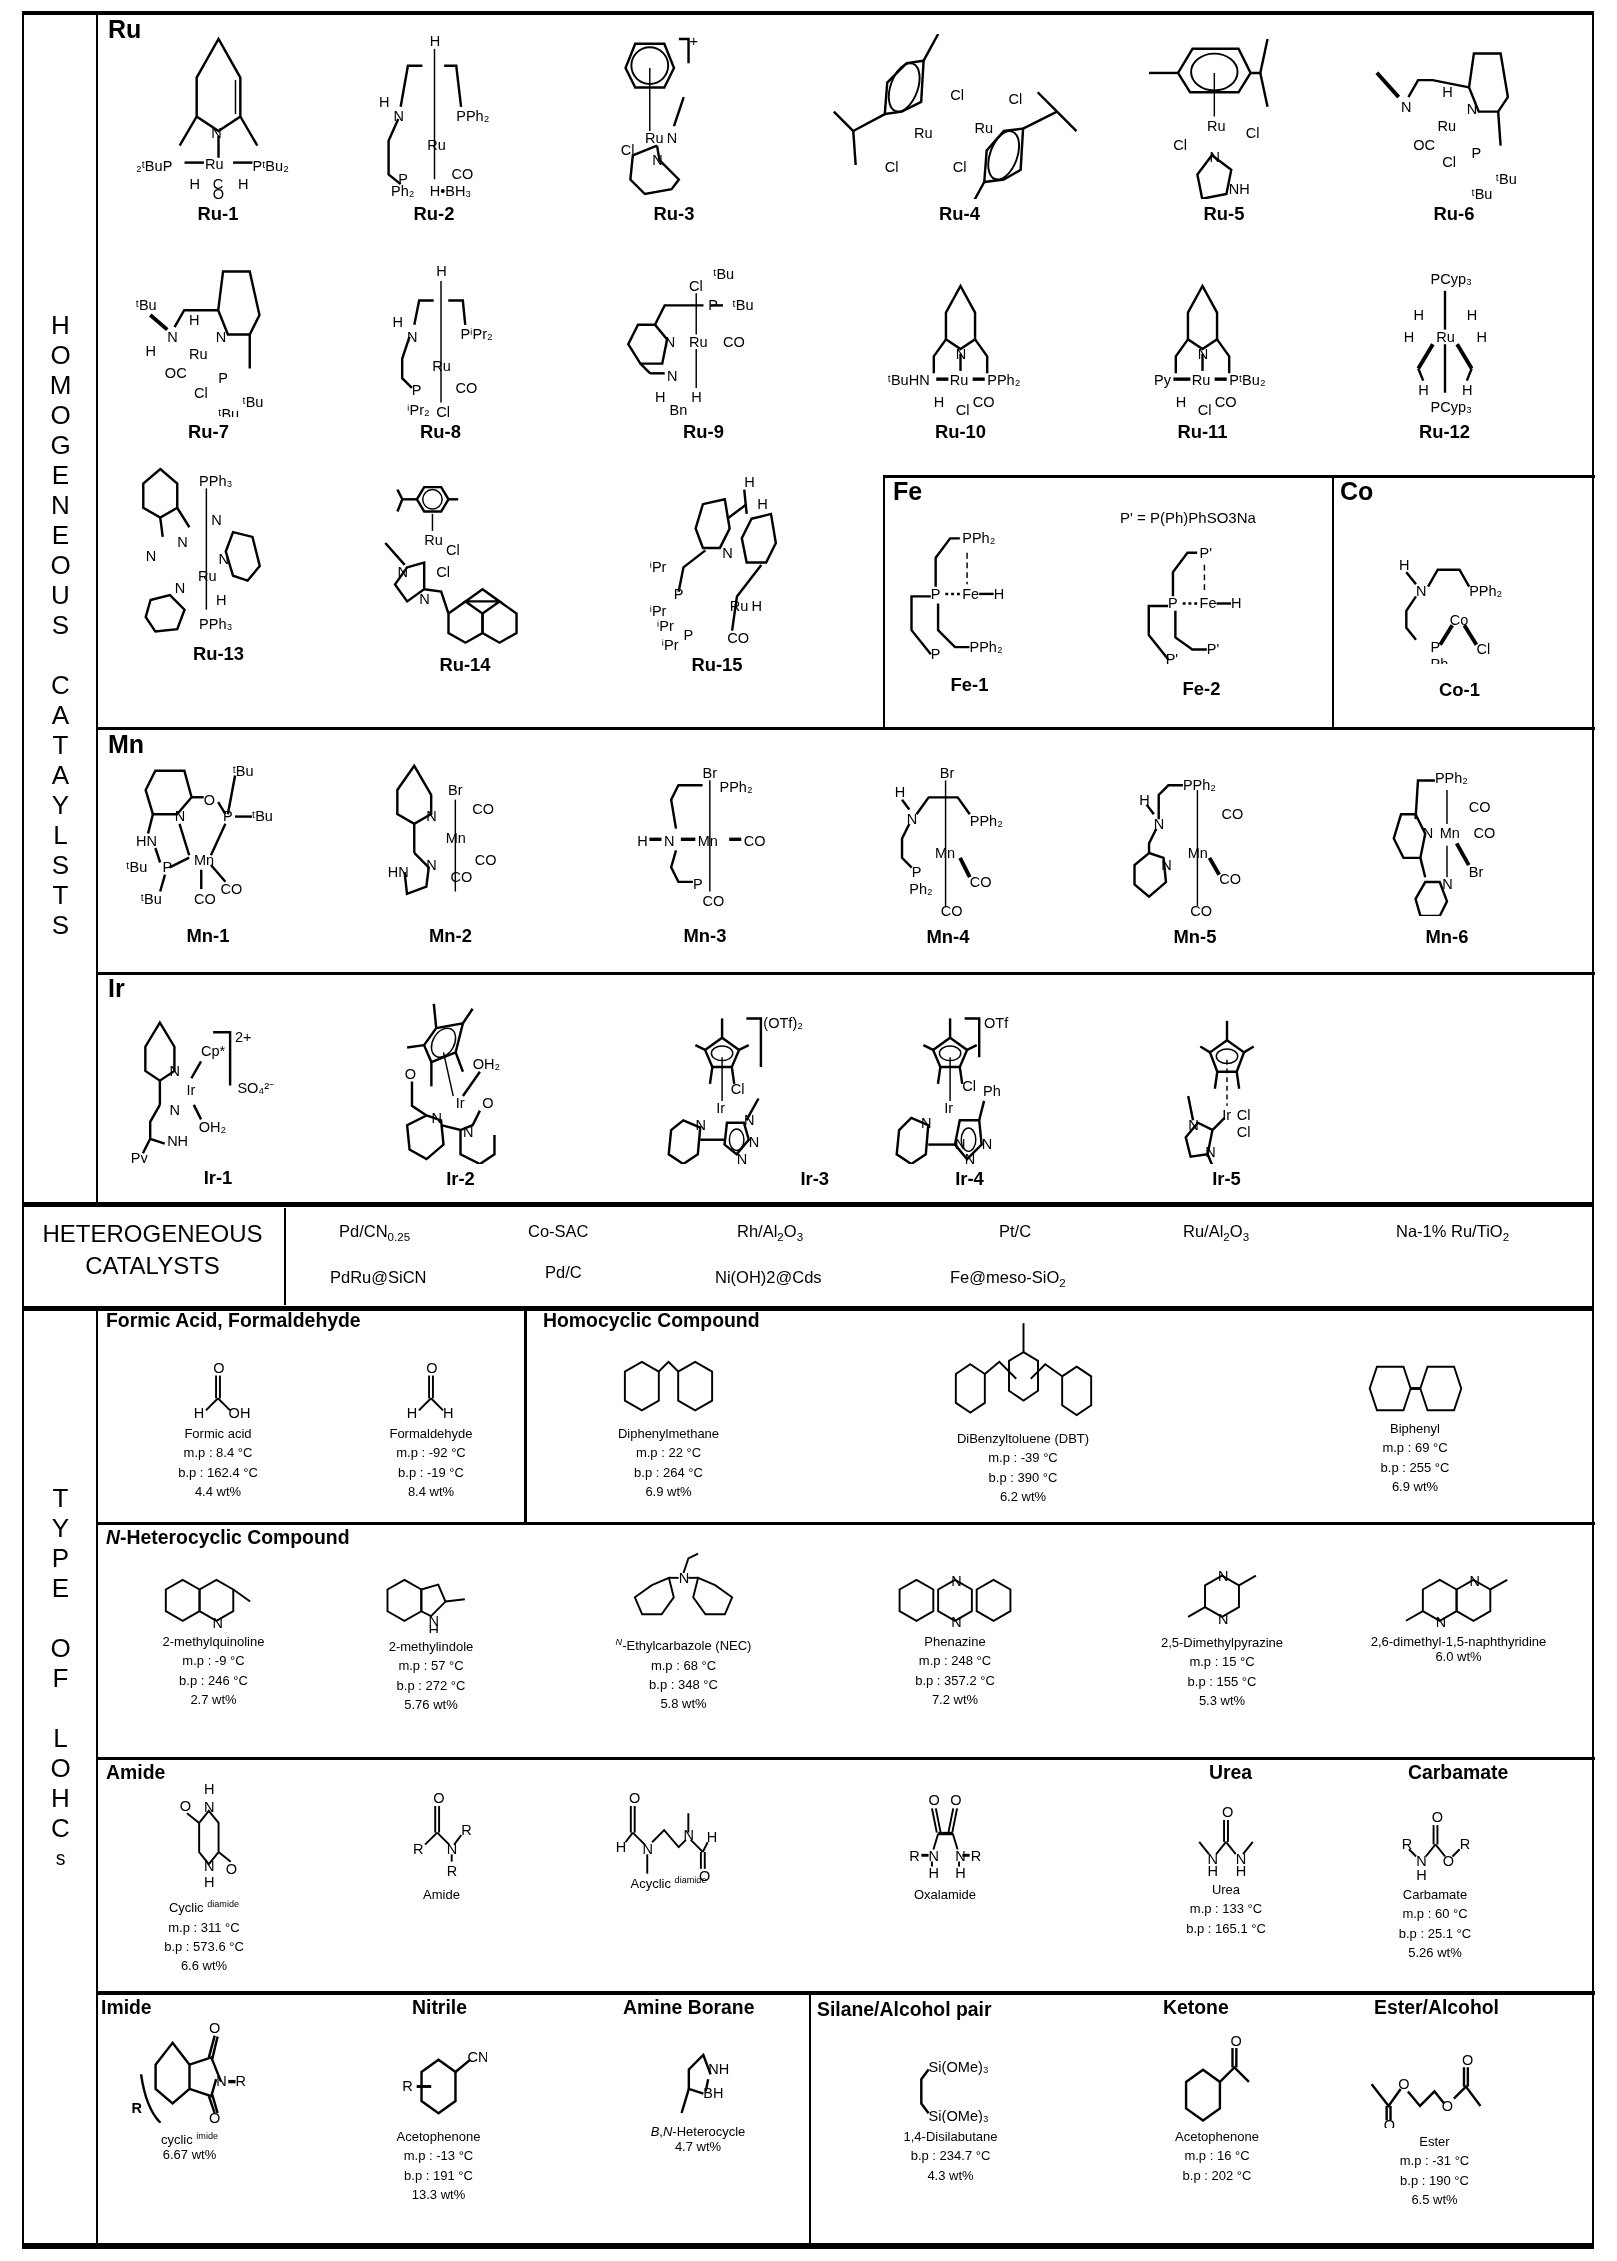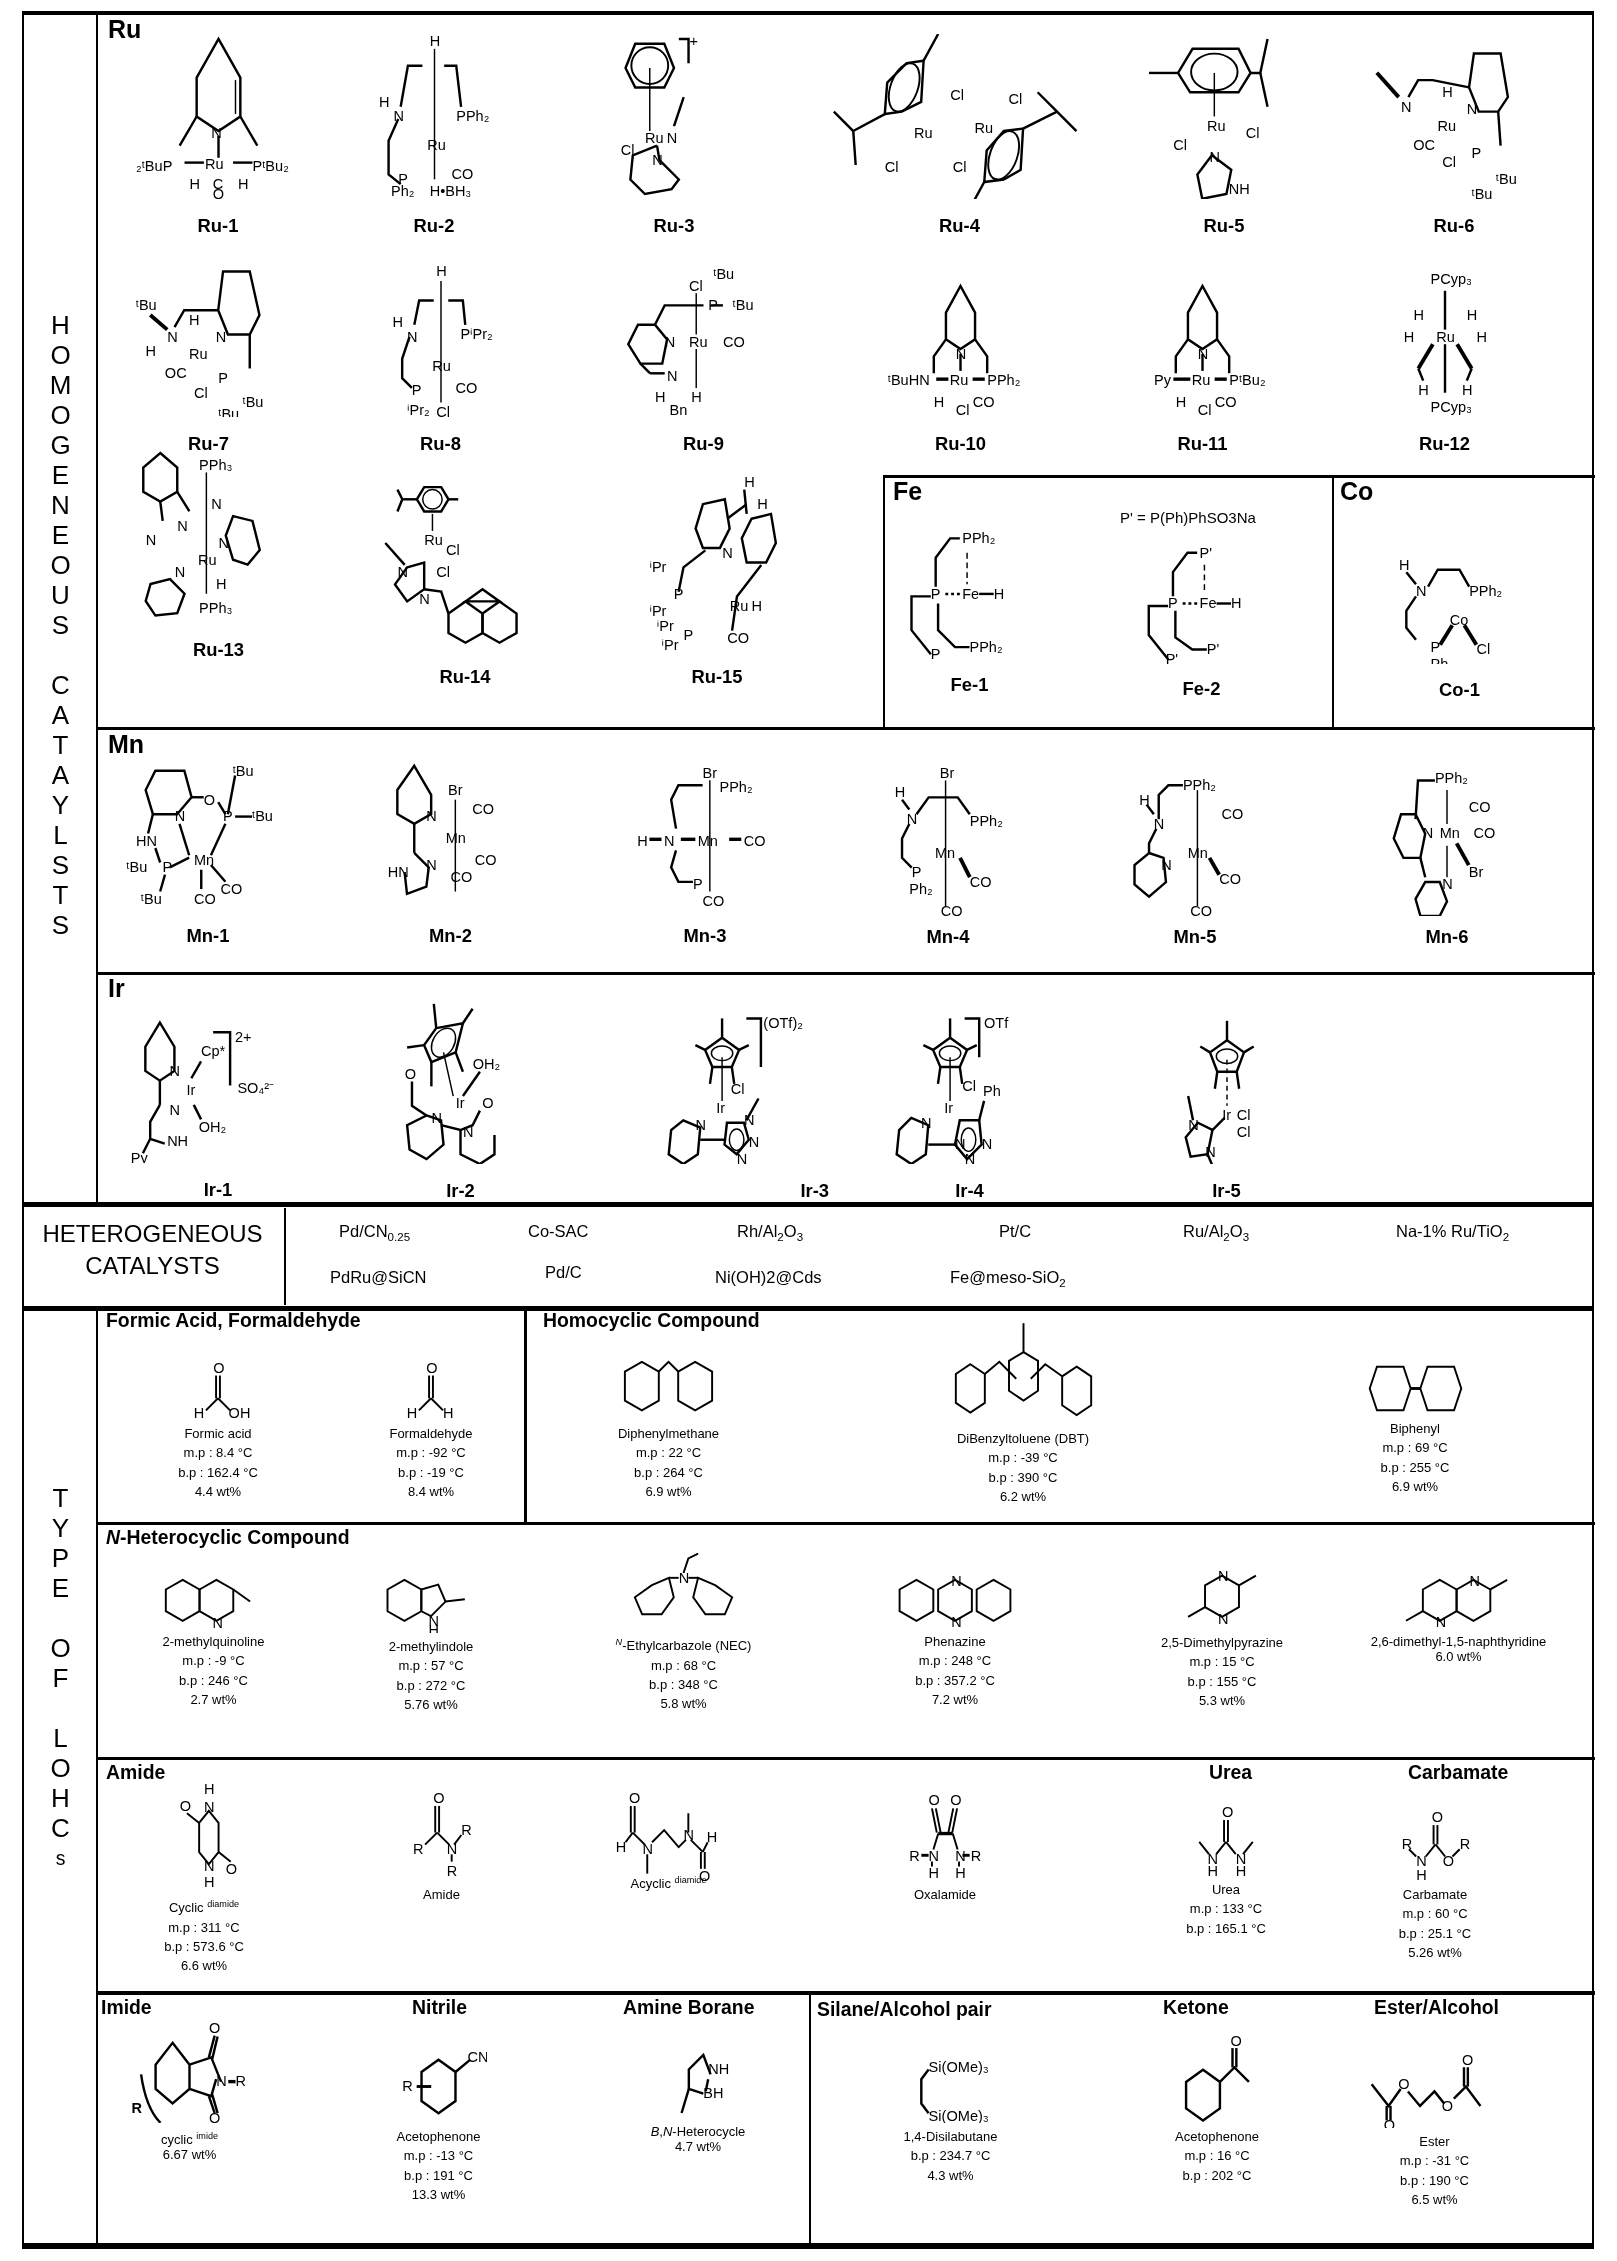--- a/index.html
+++ b/index.html
@@ -6,21 +6,21 @@
   body { width: 1617px; height: 2261px; position: relative; font-family: "Liberation Sans", sans-serif; color: #000; overflow: hidden; }
   .abs { position: absolute; box-sizing: border-box; }
   .box { border: 2.4px solid #000; }
   .vlabel { position: absolute; display: flex; flex-direction: column; align-items: center; justify-content: center; font-size: 26px; line-height: 30px; letter-spacing: 0; }
   .vlabel span { display: block; height: 30px; }
   .vlabel .gap { height: 30px; }
   .sec-title { position: absolute; font-weight: bold; font-size: 25px; }
   .sub-title { position: absolute; font-weight: bold; font-size: 19.4px; white-space: nowrap; }
   .cat-cell { position: absolute; text-align: center; }
   .cat-cell svg { display: block; margin: 0 auto; }
-  .cat-label { font-weight: bold; font-size: 18.4px; margin-top: 16px; }
+  .cat-label { font-weight: bold; font-size: 18.4px; margin-top: 4px; }
   .struct-text { font-family: "Liberation Sans", sans-serif; font-size: 30px; }
   .cmp { position: absolute; text-align: center; font-size: 13px; line-height: 19.4px; }
   .cmp svg { display: block; margin: 0 auto; }
   .cmp .name { margin-top: 3.9px; }
   .het-item { position: absolute; font-size: 16.5px; white-space: nowrap; }
   .het-title { position: absolute; font-size: 24px; text-align: center; line-height: 32px; }
   sup, sub { font-size: 0.7em; }
 </style>
 </head>
 <body>
@@ -287,21 +287,21 @@
     <text x="55" y="185" class="struct-text" fill="#000" stroke="none">H</text>
     <text x="122" y="185" class="struct-text" fill="#000" stroke="none">Ru</text>
     <text x="205" y="185" class="struct-text" fill="#000" stroke="none">H</text>
     <text x="85" y="295" class="struct-text" fill="#000" stroke="none">H</text>
     <text x="175" y="295" class="struct-text" fill="#000" stroke="none">H</text>
     <text x="110" y="330" class="struct-text" fill="#000" stroke="none">PCyp₃</text>
   </svg>
   <div class="cat-label">Ru-12</div>
 </div>
 
-<div class="cat-cell" style="left:131px; top:448px; width:175px;">
+<div class="cat-cell" style="left:131px; top:464px; width:175px;">
   <svg width="165" height="175" viewBox="0 0 340 360" stroke="#000" stroke-width="5" fill="none">
     <polygon points="50,10 85,40 85,90 50,110 15,90 15,40"></polygon>
     <line x1="85" y1="90" x2="110" y2="130"></line>
       <line x1="50" y1="110" x2="55" y2="150"></line>
     <polygon points="200,140 240,150 255,210 230,240 200,230 185,180"></polygon>
     <polygon points="30,280 70,270 100,300 85,340 40,345 20,315"></polygon>
     <line x1="145" y1="50" x2="145" y2="300" stroke-width="3"></line>
     <text x="130" y="45" class="struct-text" fill="#000" stroke="none">PPh₃</text>
     <text x="155" y="125" class="struct-text" fill="#000" stroke="none">N</text>
     <text x="85" y="170" class="struct-text" fill="#000" stroke="none">N</text>

